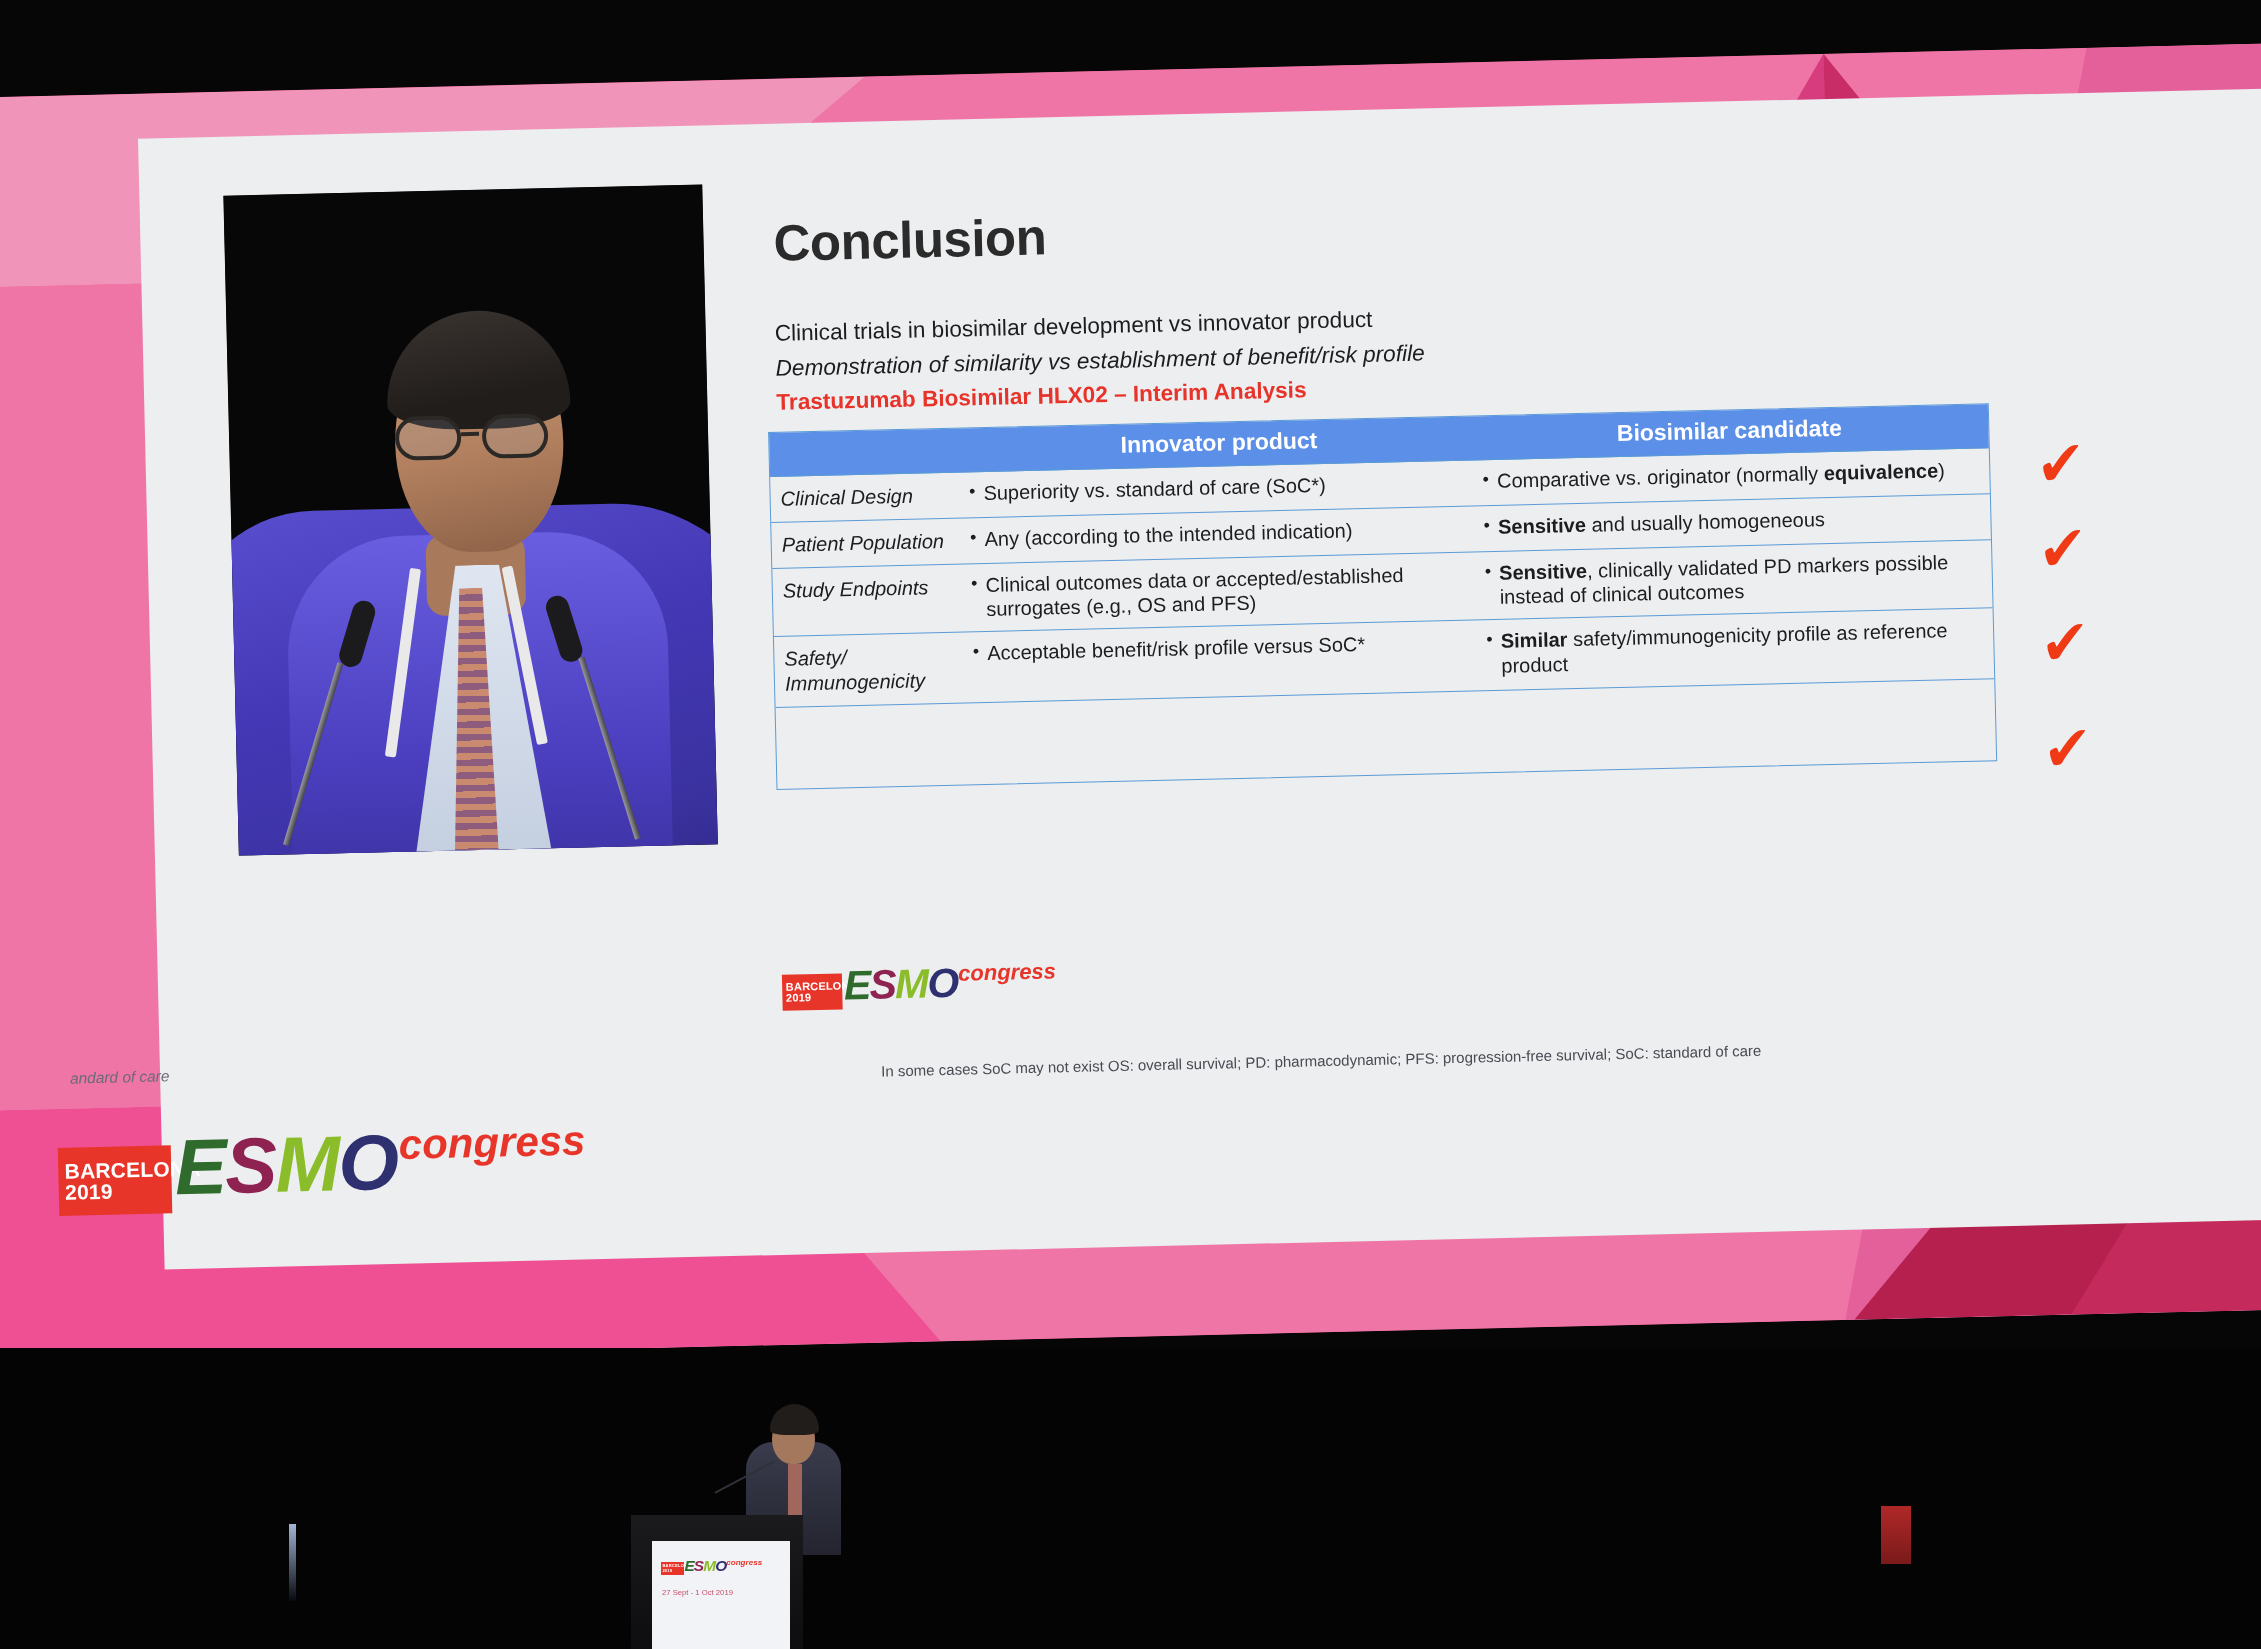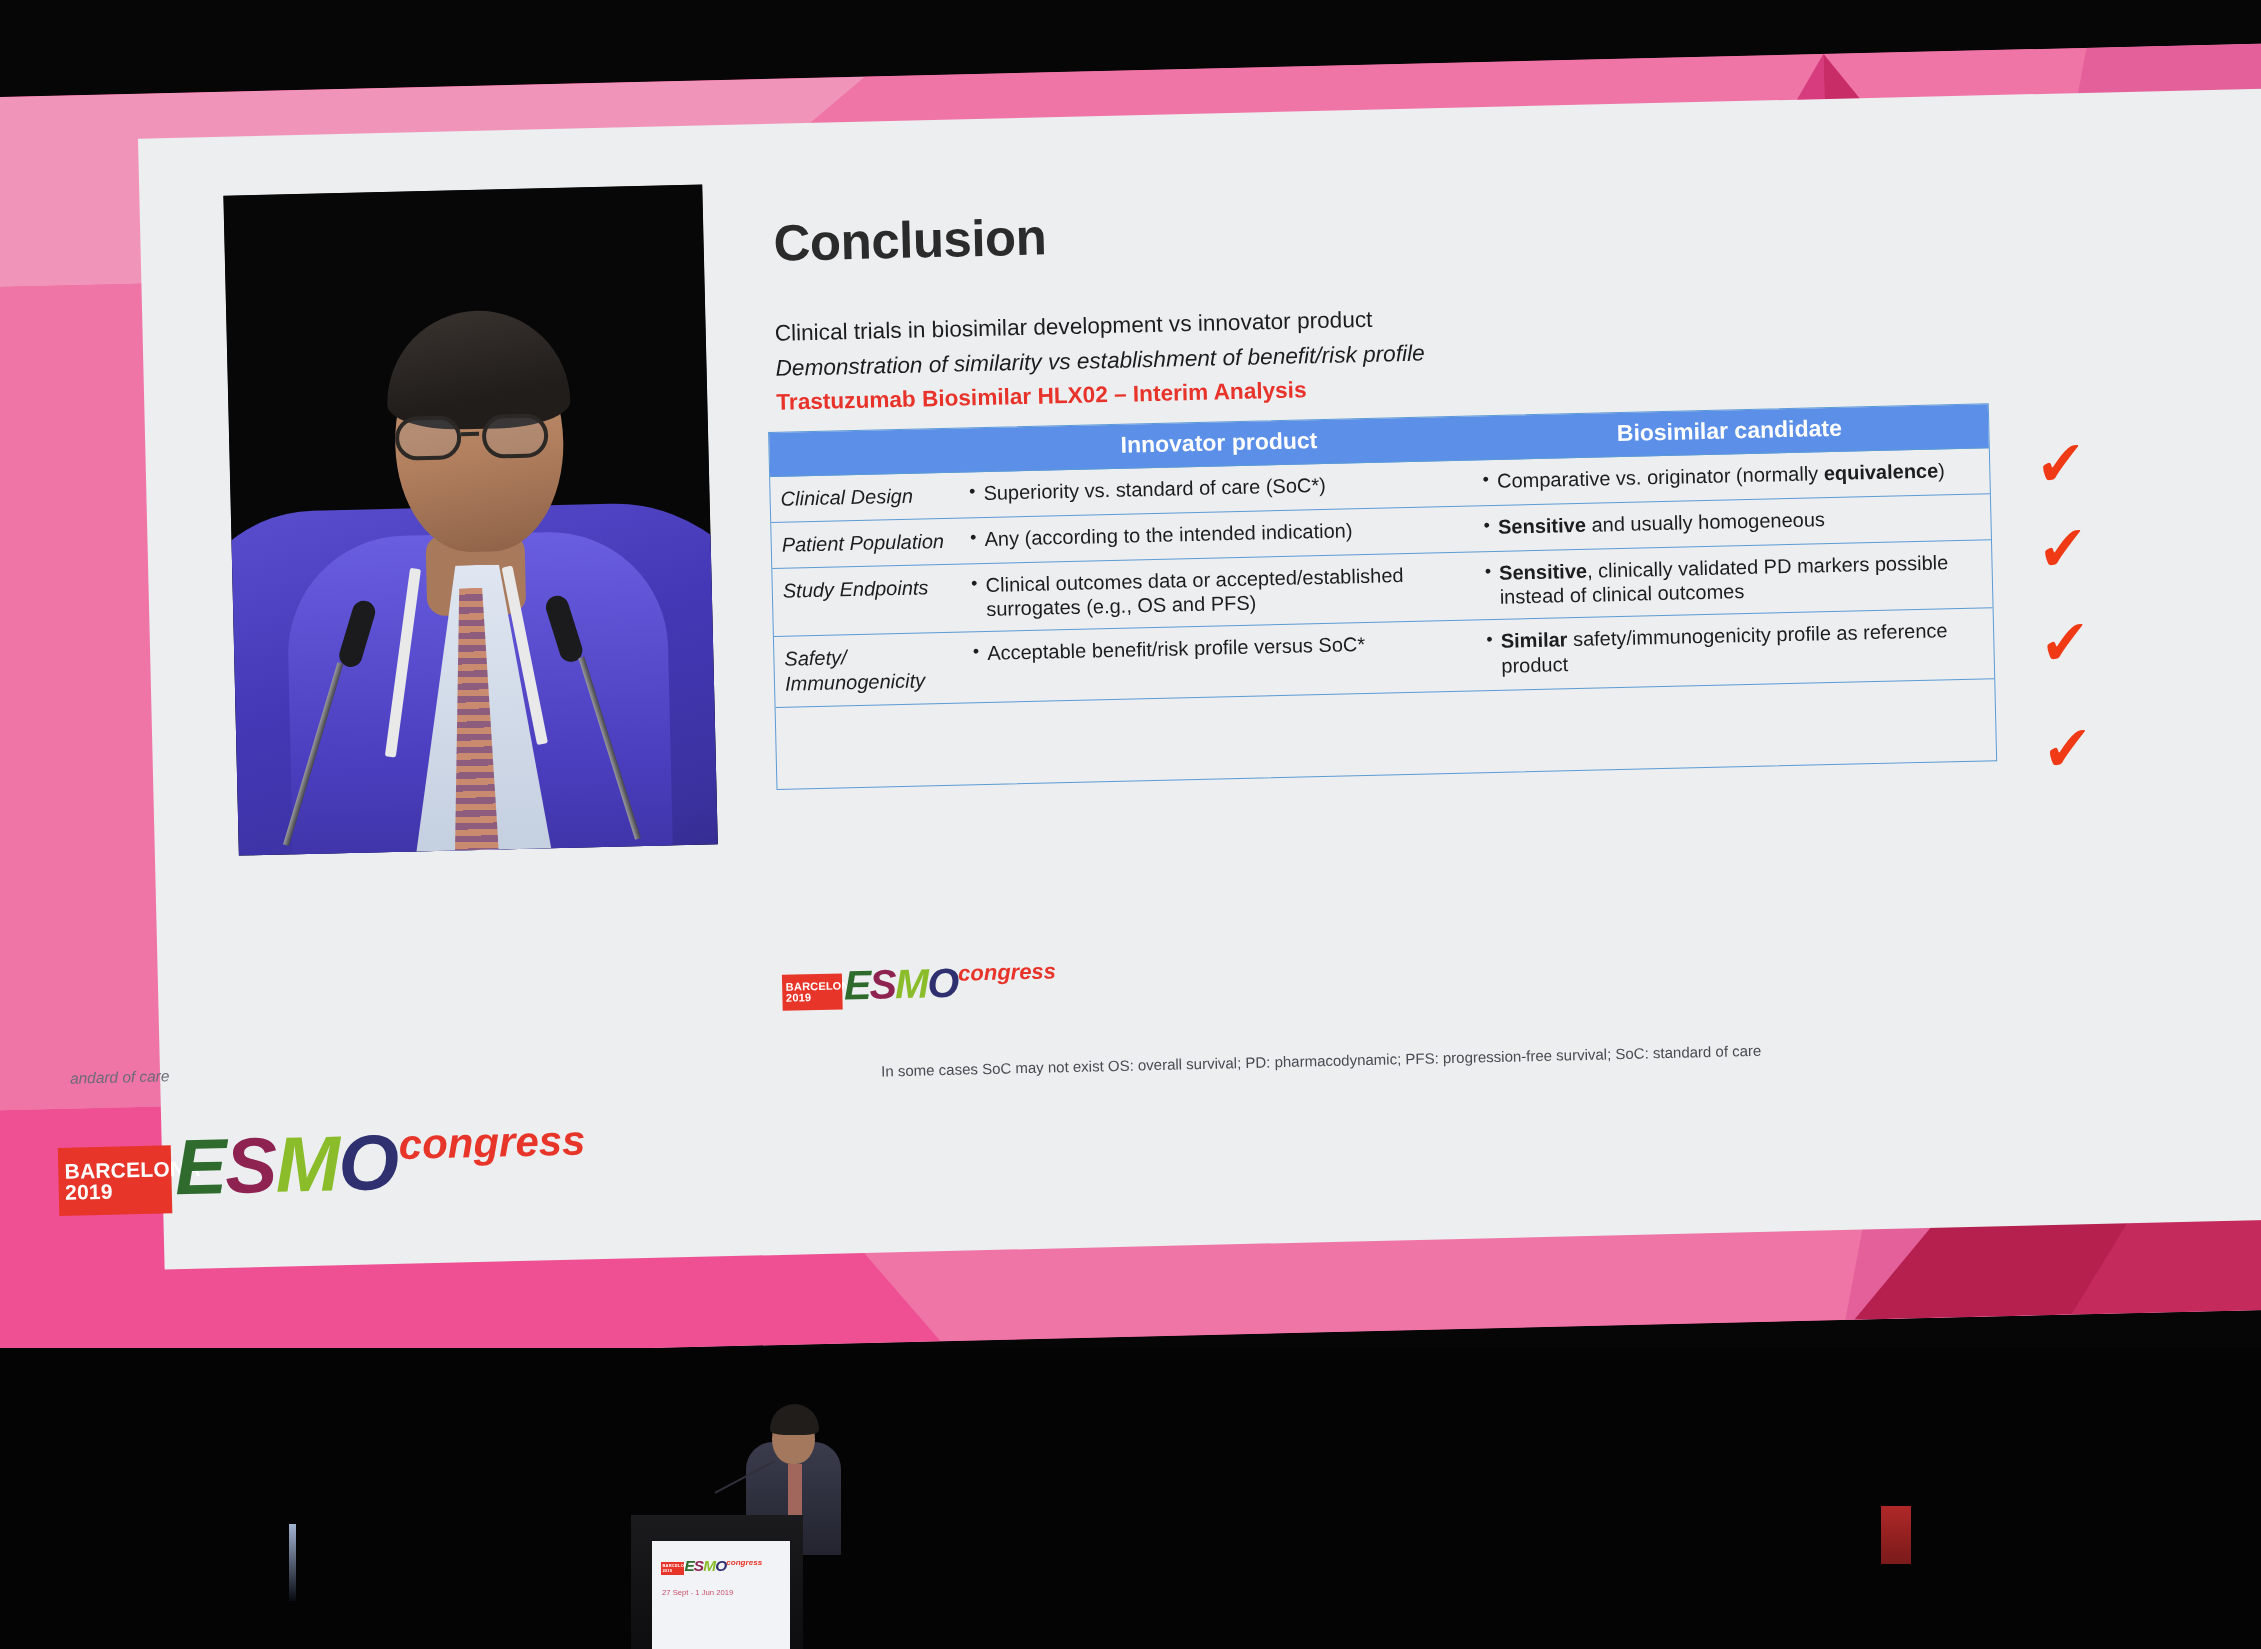--- a/index.html
+++ b/index.html
@@ -424,21 +424,21 @@
             <span>2019</span>
           </div>
           <div class="esmo-word" style="font-size:15.4px; margin-left:0.9px; letter-spacing:-0.9px;">
             <span class="esmo-E">E</span>
             <span class="esmo-S">S</span>
             <span class="esmo-M">M</span>
             <span class="esmo-O">O</span>
           </div>
           <div class="esmo-congress" style="font-size:8.1px; margin-bottom:8.1px;">congress</div>
         </div>
-        <div style="position:absolute; left:10px; top:47px; font-size:7.7px; color:#c8506a; white-space:nowrap;">27 Sept - 1 Jun 2019</div>
+        <div style="position:absolute; left:10px; top:47px; font-size:7.7px; color:#c8506a; white-space:nowrap;">27 Sept - 1 Oct 2019</div>
       </div>
     </div>
 
     <div class="exit-sign" style="left:1881px; top:158px;"></div>
   </div>
 
 </div>
 
 
 </body></html>

